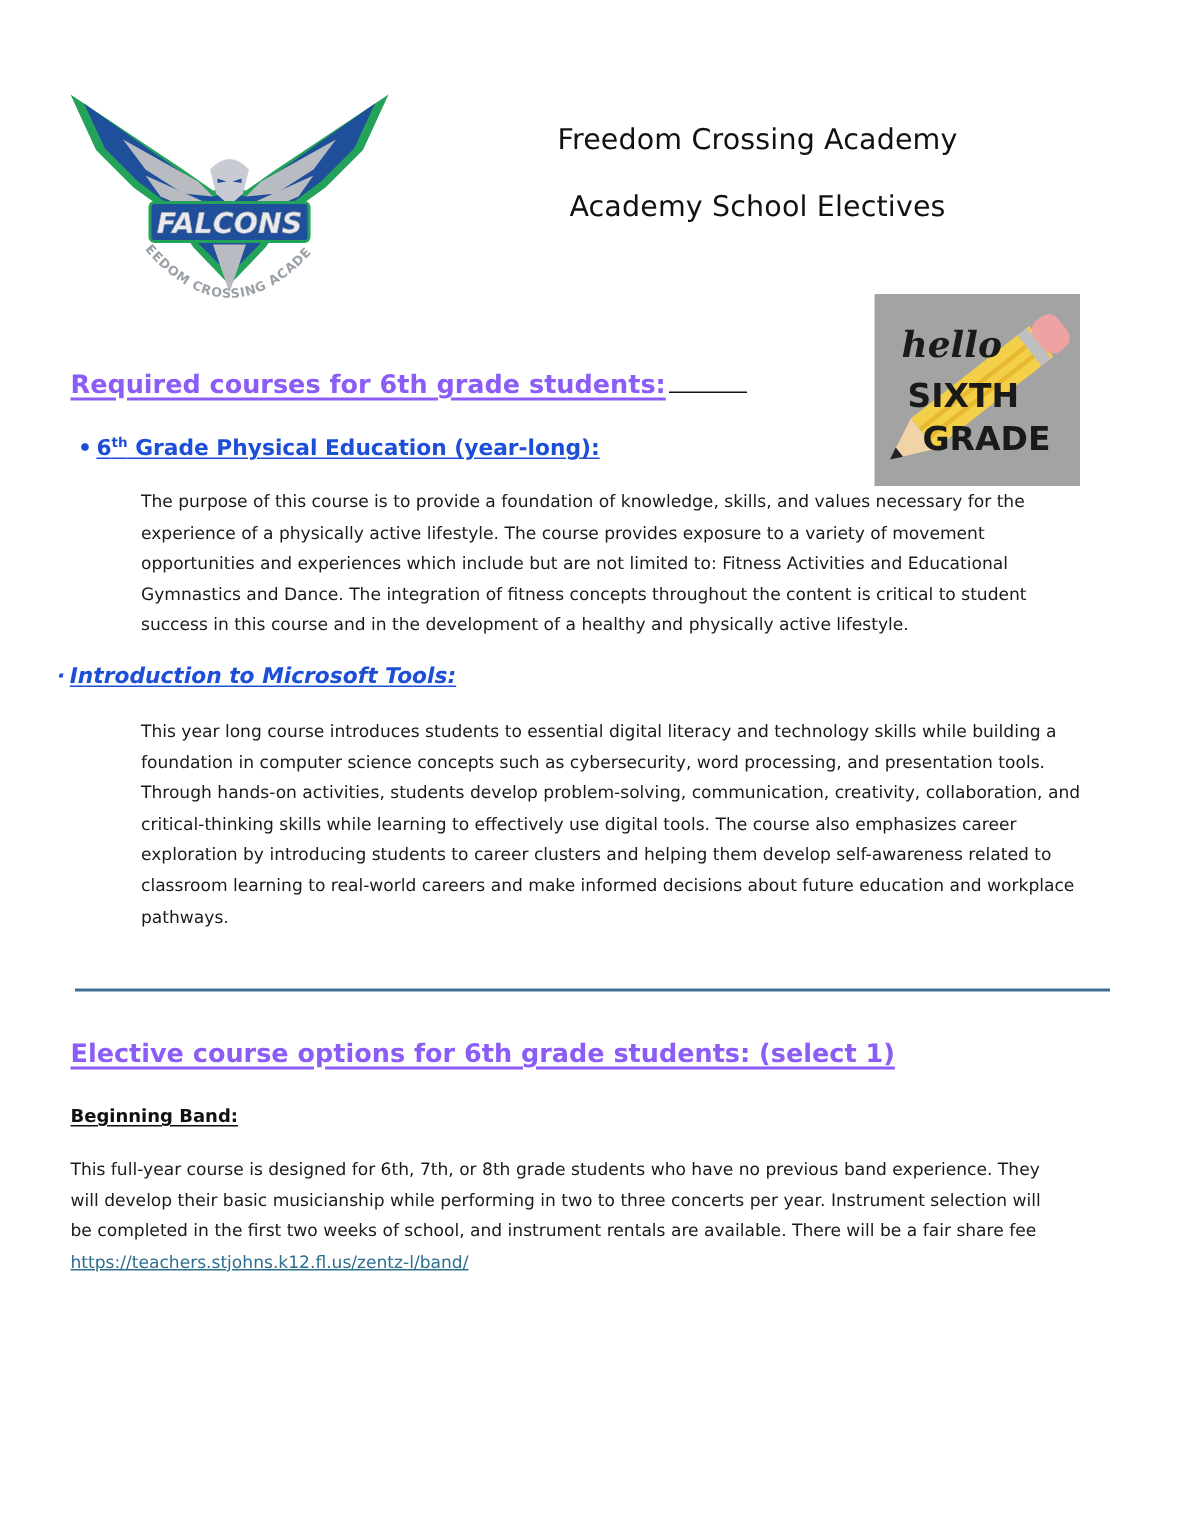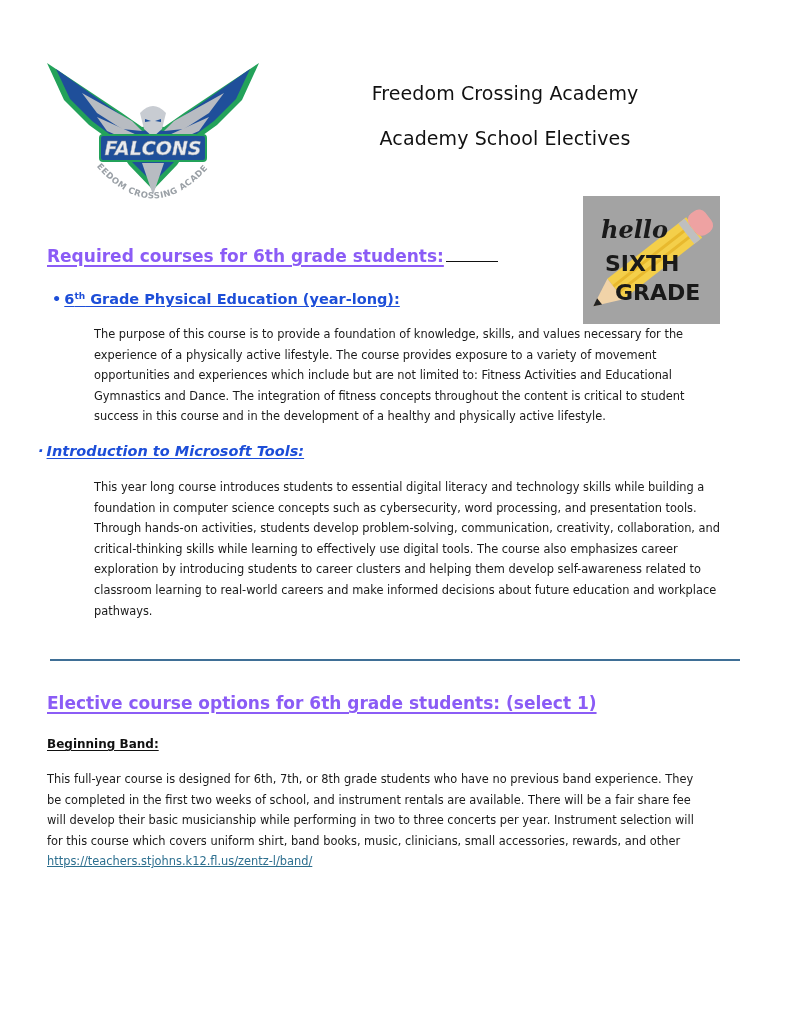--- a/index.html
+++ b/index.html
@@ -122,17 +122,16 @@
 </div>
 
 <div class="hr"></div>
 
 <div class="h-section elec">Elective course options for 6th grade students: (select 1)</div>
 
 <div class="h-sub">Beginning Band:</div>
 
 <div class="para band">
   <span class="ln">This full-year course is designed for 6th, 7th, or 8th grade students who have no previous band experience. They</span>
+  <span class="ln">will develop their basic musicianship while performing in two to three concerts per year. Instrument selection will</span>
   <span class="ln">be completed in the first two weeks of school, and instrument rentals are available. There will be a fair share fee</span>
-  <span class="ln">will develop their basic musicianship while performing in two to three concerts per year. Instrument selection will</span>
-  <span class="ln">for this course which covers uniform shirt, band books, music, clinicians, small accessories, rewards, and other</span>
   <span class="ln"><a class="link">https://teachers.stjohns.k12.fl.us/zentz-l/band/</a></span>
 </div>
 
 </body></html>

